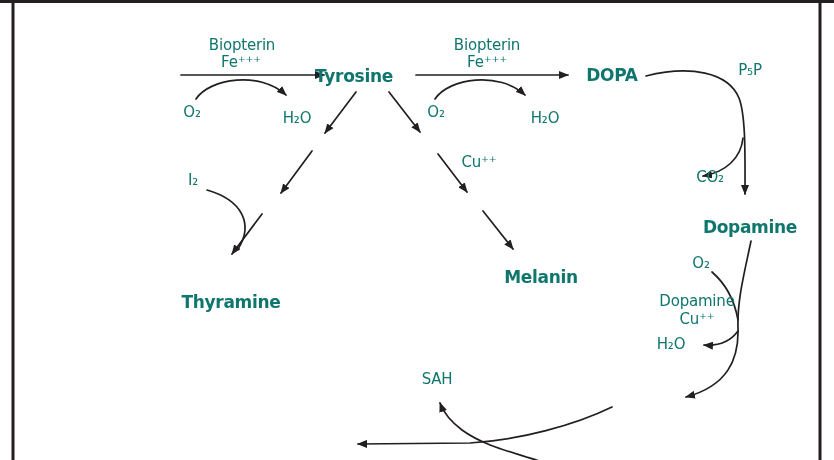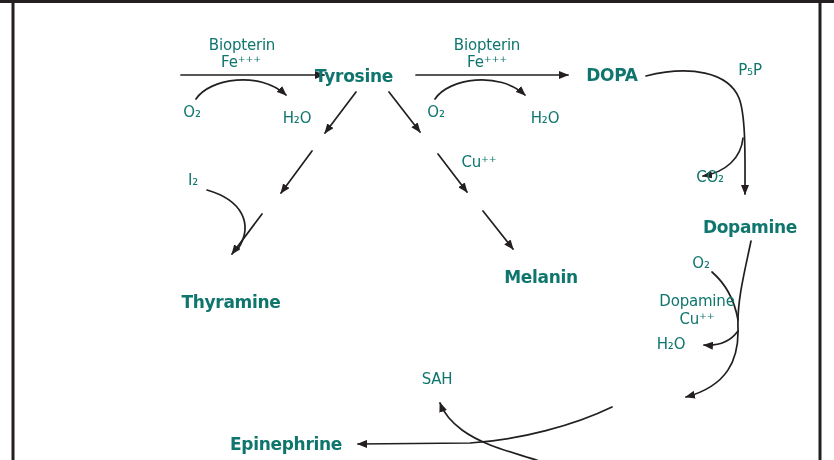--- a/index.html
+++ b/index.html
@@ -75,21 +75,20 @@
     <path d="M612,407 C575,425 520,440 470,443 L358,444" marker-end="url(#ah)"></path>
 
     <path d="M539,461 C512,452 484,446 462,430 C450,421 443,411 440,403" marker-end="url(#ah)"></path>
   </svg>
 
   <div class="lbl node" style="left:354px; top:76px;">Tyrosine</div>
   <div class="lbl node" style="left:612px; top:75px;">DOPA</div>
   <div class="lbl node" style="left:750px; top:227px;">Dopamine</div>
   <div class="lbl node" style="left:231px; top:279px;margin-top:23px;">Thyramine</div>
   <div class="lbl node" style="left:541px; top:277px;">Melanin</div>
-  <div class="lbl node" style="left:286px; top:444px;">Epinephrine</div>
 
   <div class="lbl cof" style="left:242px; top:45px;">Biopterin</div>
   <div class="lbl cof" style="left:241px; top:62px;">Fe⁺⁺⁺</div>
   <div class="lbl cof" style="left:192px; top:112px;">O₂</div>
   <div class="lbl cof" style="left:297px; top:118px;">H₂O</div>
 
   <div class="lbl cof" style="left:487px; top:45px;">Biopterin</div>
   <div class="lbl cof" style="left:487px; top:62px;">Fe⁺⁺⁺</div>
   <div class="lbl cof" style="left:436px; top:112px;">O₂</div>
   <div class="lbl cof" style="left:545px; top:118px;">H₂O</div>

